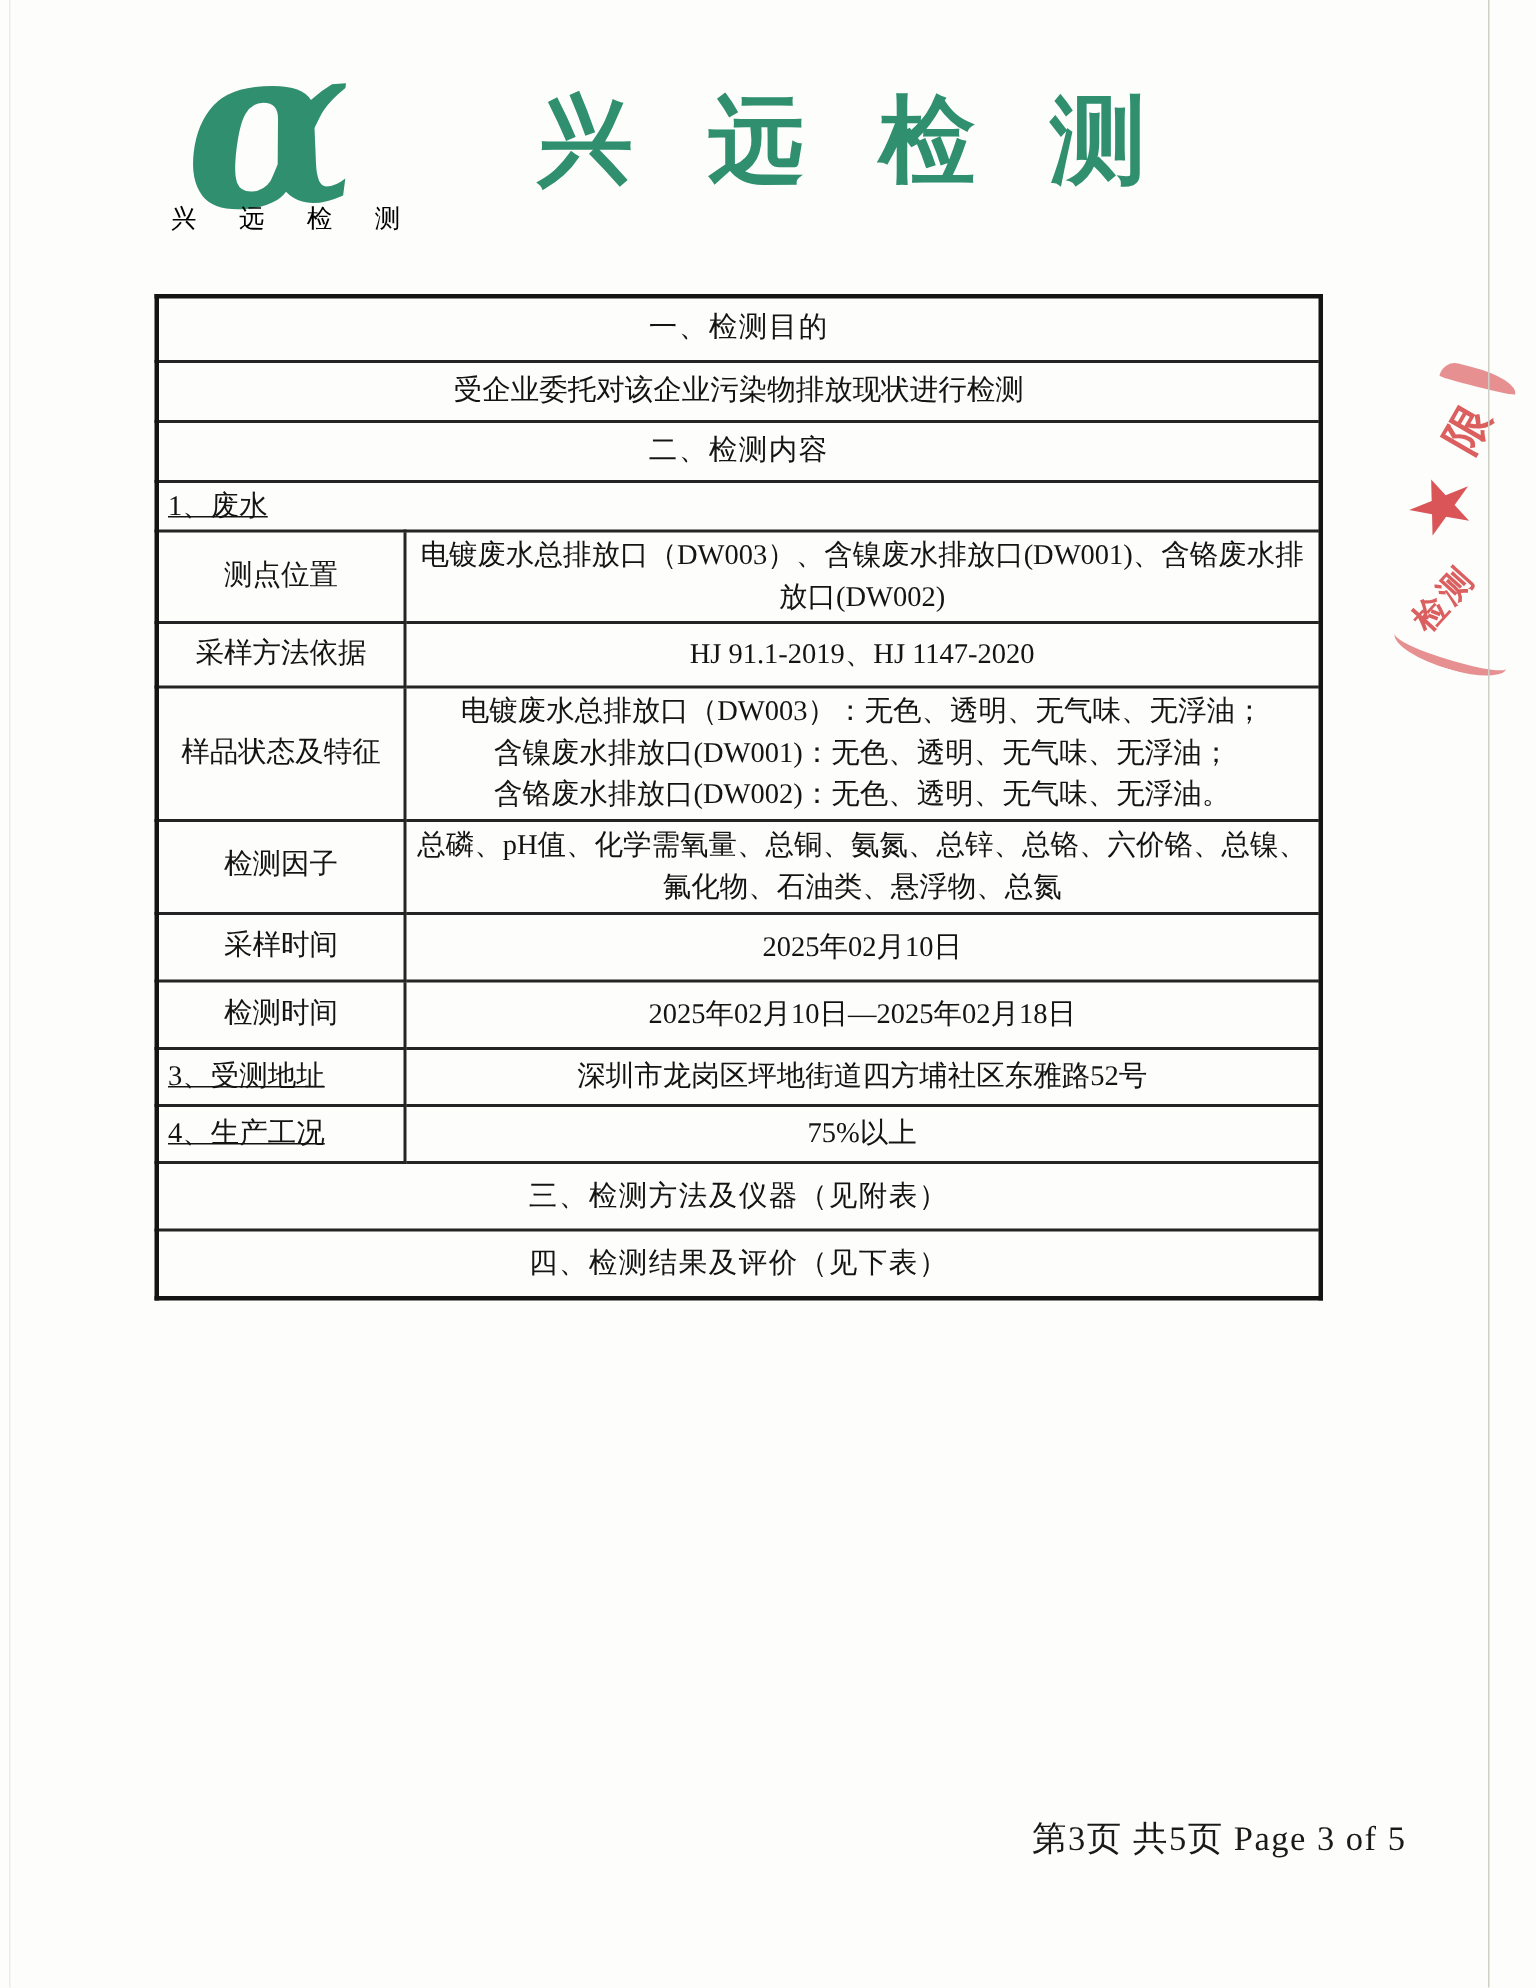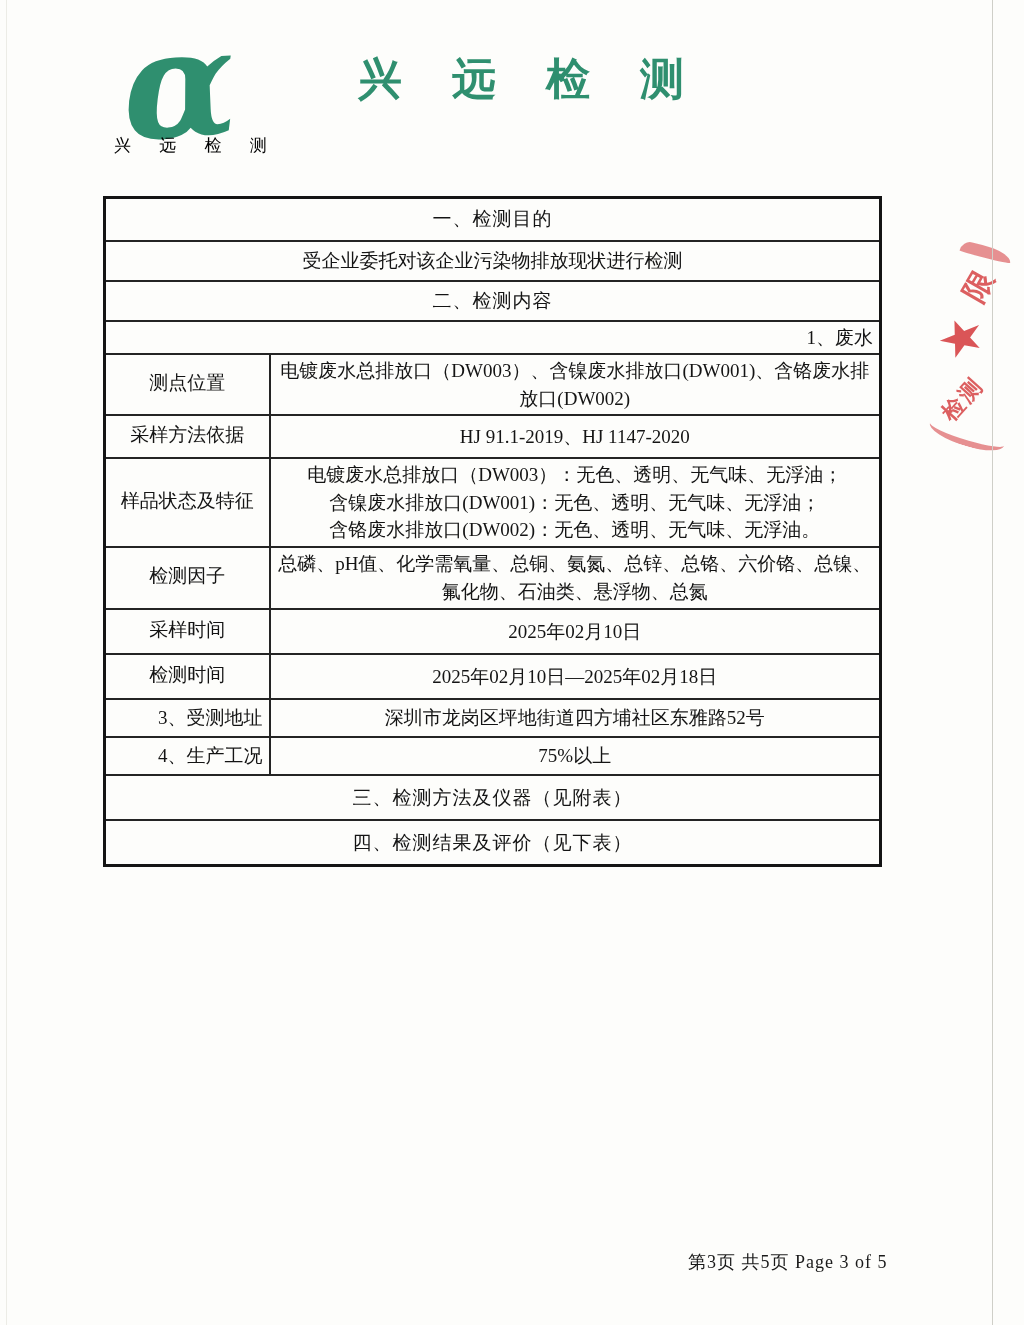--- a/index.html
+++ b/index.html
@@ -19,40 +19,40 @@
     transform:rotate(-4deg);
     user-select:none;
   }
   .logo-subtext{
     position:absolute;left:114px;top:134px;width:170px;
     font-size:17px;font-weight:normal;color:#000000;
     letter-spacing:12px;white-space:nowrap;
   }
   .page-title{
     position:absolute;left:358px;top:50px;width:480px;
-    font-size:44px;font-weight:bold;color:#2f8f6f;
+    font-size:64px;font-weight:bold;color:#2f8f6f;
     letter-spacing:50px;white-space:nowrap;
     font-family:"Liberation Serif", serif;
   }
   
   .report-table{
     position:absolute;left:103px;top:196px;width:776px;
     border-collapse:collapse;table-layout:fixed;
     border:3px solid #141414;
     font-size:19px;
   }
   .report-table td{
     border:2px solid #242424;
     padding:2px 6px;
     line-height:1.45;
     vertical-align:middle;
     color:#141414;
   }
   .c{text-align:center;}
-  .l{text-align:right;padding-left:8px;}
+  .l{text-align:left;padding-left:8px;text-decoration:underline;}
   .label-cell{text-align:center;font-family:Liberation Mono, monospace;}
   .prewrap{white-space:pre-line;}
   .sec{letter-spacing:1px;}
   
   .stamp{
     position:absolute;left:934px;top:244px;width:90px;height:215px;
     pointer-events:none;
   }
   .stamp *{position:absolute;color:rgba(211,55,58,.8);}
   .stamp .arc-top{
@@ -84,22 +84,22 @@
   .scan-line-right{
     position:absolute;left:992px;top:0;width:1px;height:1325px;
     background:#cfcfc8;
   }
   .scan-line-left{
     position:absolute;left:6px;top:0;width:1px;height:1325px;
     background:#ececе6;background:#ecece6;
   }
   
   .footer{
-    position:absolute;left:688px;top:1250px;
-    font-size:18px;color:#1a1a1a;letter-spacing:1px;white-space:nowrap;
+    position:absolute;left:688px;top:1210px;
+    font-size:23px;color:#1a1a1a;letter-spacing:1px;white-space:nowrap;
   }
 </style>
 </head>
 <body>
 
 <div class="logo-alpha">α</div>
 <div class="logo-subtext">兴 远 检 测</div>
 
 <div class="page-title">兴远检测</div>
 

